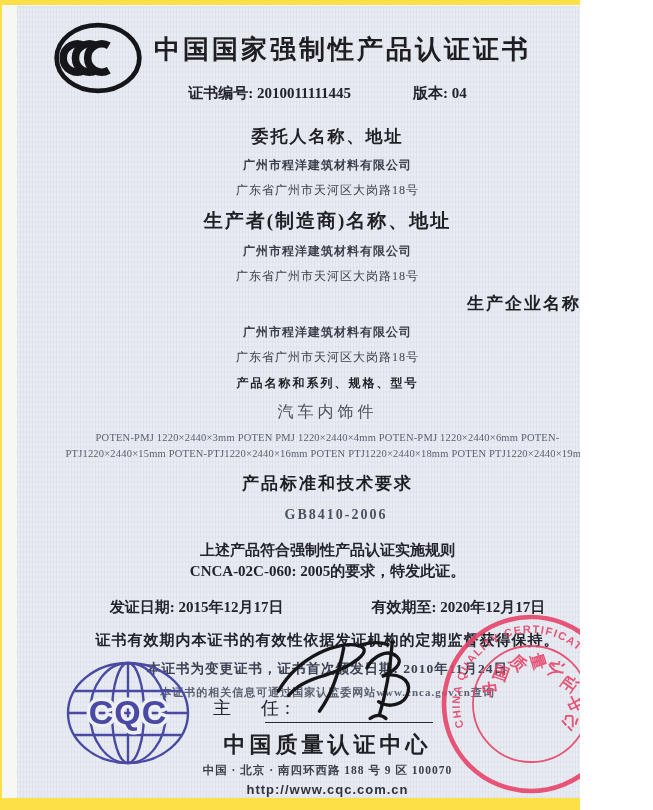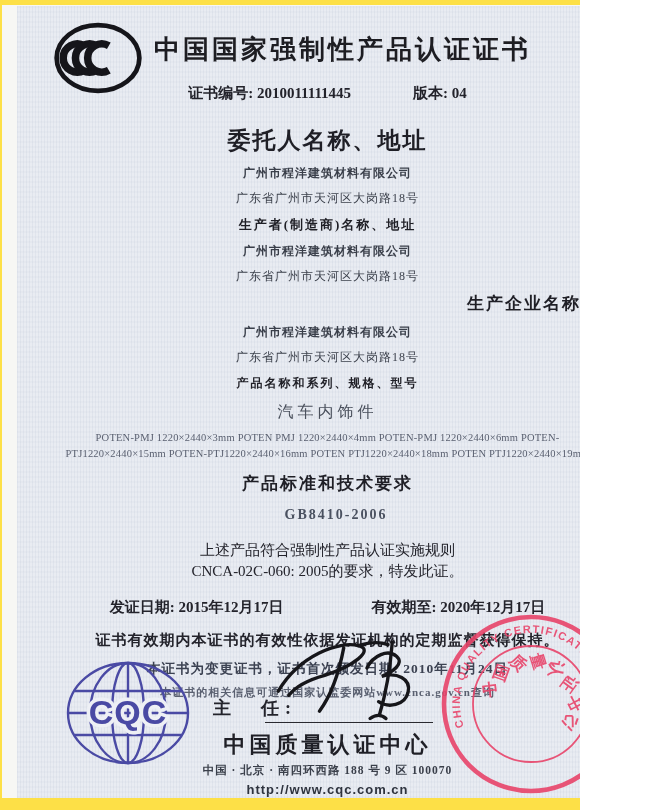--- a/index.html
+++ b/index.html
@@ -9,37 +9,37 @@
   .paper{position:absolute;left:17px;top:6px;width:621px;height:792px;overflow:hidden;
          background-color:#e9ecf2;
          background-image:
            repeating-linear-gradient(90deg, rgba(156,170,195,0.12) 0 1px, rgba(255,255,255,0) 1px 3px),
            repeating-linear-gradient(0deg, rgba(170,180,200,0.07) 0 2px, rgba(255,255,255,0) 2px 5px);
          text-align:center;}
   .ccc-logo{position:absolute;left:34px;top:12px;}
   .title{margin:26px 90px 0 120px;font-size:26px;font-weight:bold;letter-spacing:3px;color:#1d1d22;}
   .cert-line{margin-top:17px;font-size:15px;font-weight:bold;display:flex;justify-content:center;gap:62px;color:#23232b;}
   .sec-h{font-weight:bold;color:#1f1f26;letter-spacing:2px;}
-  .h-a{margin-top:22px;font-size:23px;}
-  .h-b{margin-top:9px;font-size:13px;}
+  .h-a{margin-top:22px;font-size:17px;}
+  .h-b{margin-top:9px;font-size:19px;}
   .h-c{margin-top:7px;font-size:17px;text-align:right;}
   .h-d{margin-top:9px;font-size:12px;}
   .h-e{margin-top:10px;font-size:17px;}
   .company{margin-top:9px;font-size:12px;font-weight:bold;color:#3a3f4a;letter-spacing:1px;}
   .addr{margin-top:8px;font-size:12px;font-weight:normal;color:#3a3f4a;letter-spacing:1px;}
   .prod-name{margin-top:10px;font-size:16px;color:#4a505c;letter-spacing:4px;}
   .models{margin:7px auto 0;width:548px;font-size:10.5px;line-height:1.5;color:#5a6070;letter-spacing:0.2px;}
   .gb{margin-top:12px;font-size:14px;color:#4a5160;letter-spacing:2px;font-weight:bold;margin-left:17px;}
-  .statement{margin-top:17px;font-size:15px;font-weight:normal;line-height:1.45;color:#23232b;}
+  .statement{margin-top:17px;font-size:15px;font-weight:bold;line-height:1.45;color:#23232b;}
   .dates{margin-top:15px;font-size:15px;font-weight:bold;display:flex;justify-content:center;gap:88px;color:#23232b;}
   .validity{margin-top:14px;font-size:15px;font-weight:bold;color:#23232b;letter-spacing:1px;}
   .change{margin-top:10px;font-size:13.5px;font-weight:bold;color:#3c4252;letter-spacing:1px;}
   .query{margin-top:7px;font-size:11px;font-weight:bold;color:#5a6070;letter-spacing:1px;}
   .cqc-logo{position:absolute;left:44px;top:650px;}
-  .director{position:absolute;left:196px;top:690px;font-size:18px;font-weight:bold;letter-spacing:6px;color:#23232b;}
+  .director{position:absolute;left:196px;top:690px;font-size:18px;font-weight:normal;letter-spacing:6px;color:#23232b;}
   .signature{position:absolute;left:252px;top:626px;}
   .sig-line{position:absolute;left:248px;top:716px;width:168px;border-top:1.6px solid #2a2a30;}
   .org-name{position:absolute;left:0;right:0;top:724px;font-size:22px;font-weight:bold;letter-spacing:4px;color:#1f1f26;}
   .footer-addr{position:absolute;left:0;right:0;top:757px;font-size:11.5px;font-weight:bold;color:#3a3f4a;letter-spacing:1px;}
   .website{position:absolute;left:0;right:0;top:776px;font-size:13px;font-weight:bold;color:#2e333e;
            font-family:"Liberation Sans","DejaVu Sans",sans-serif;letter-spacing:1px;}
   .seal{position:absolute;left:418px;top:602px;opacity:0.9;}
 </style>
 </head>
 <body>

